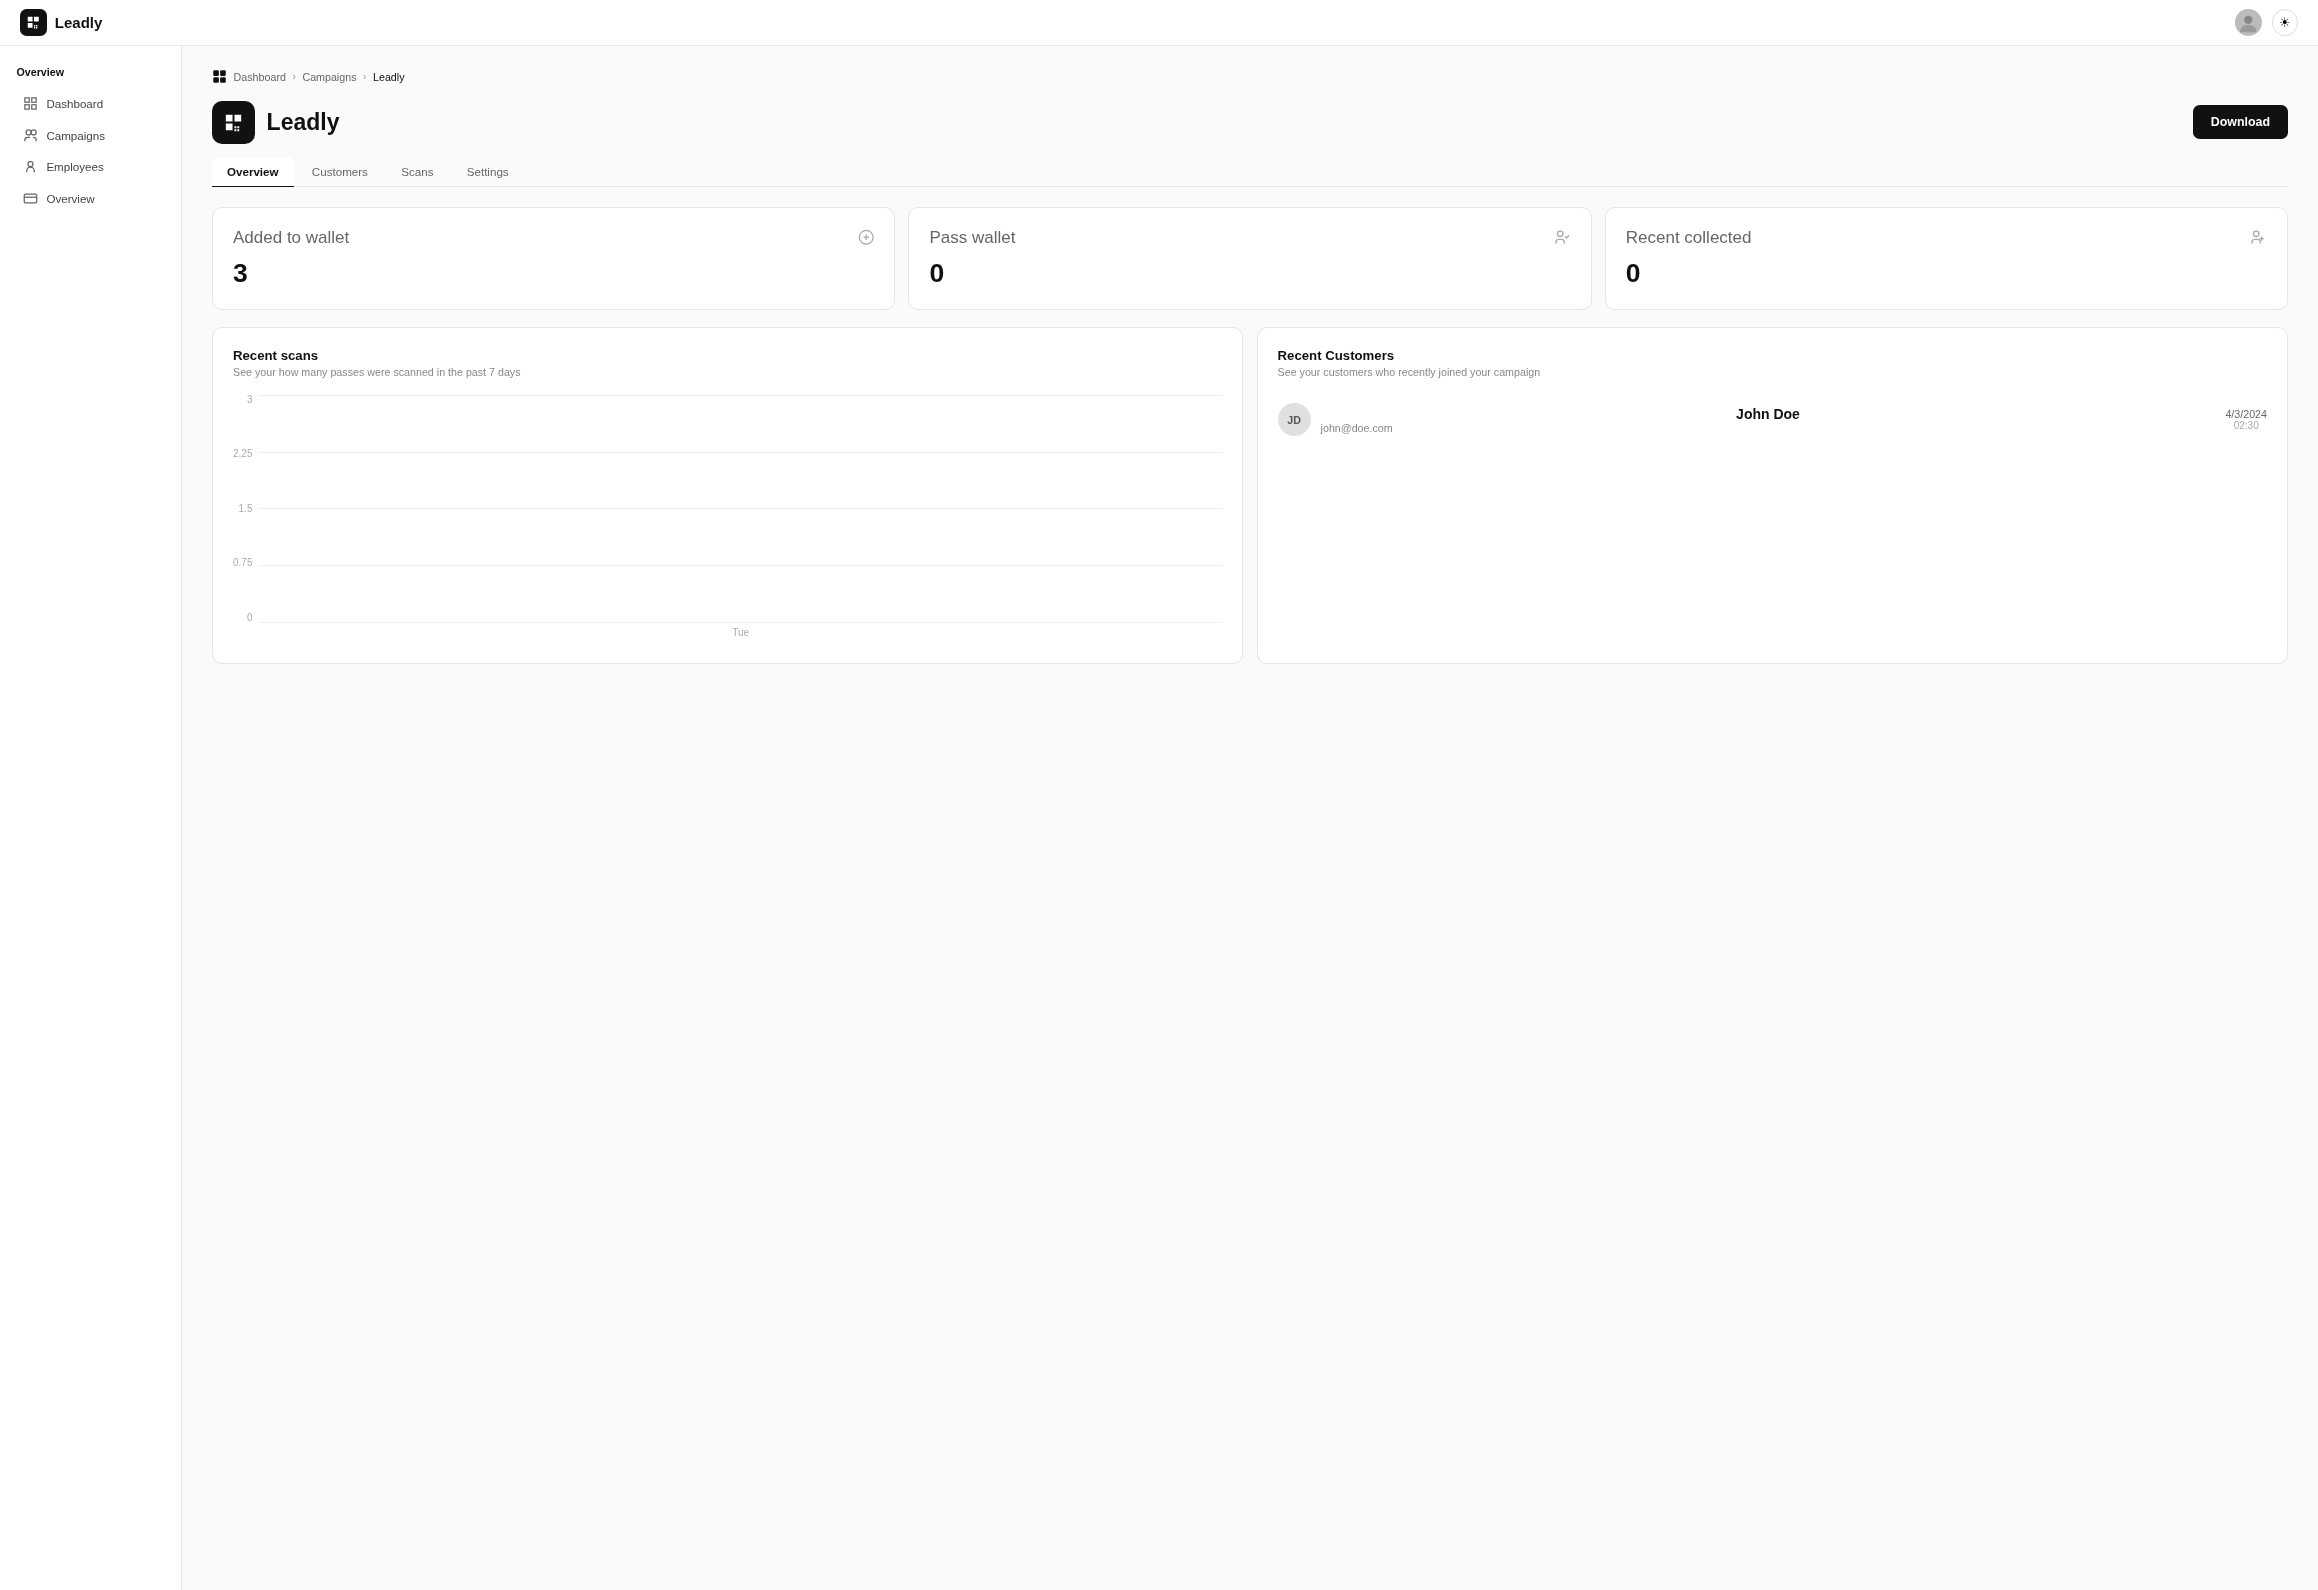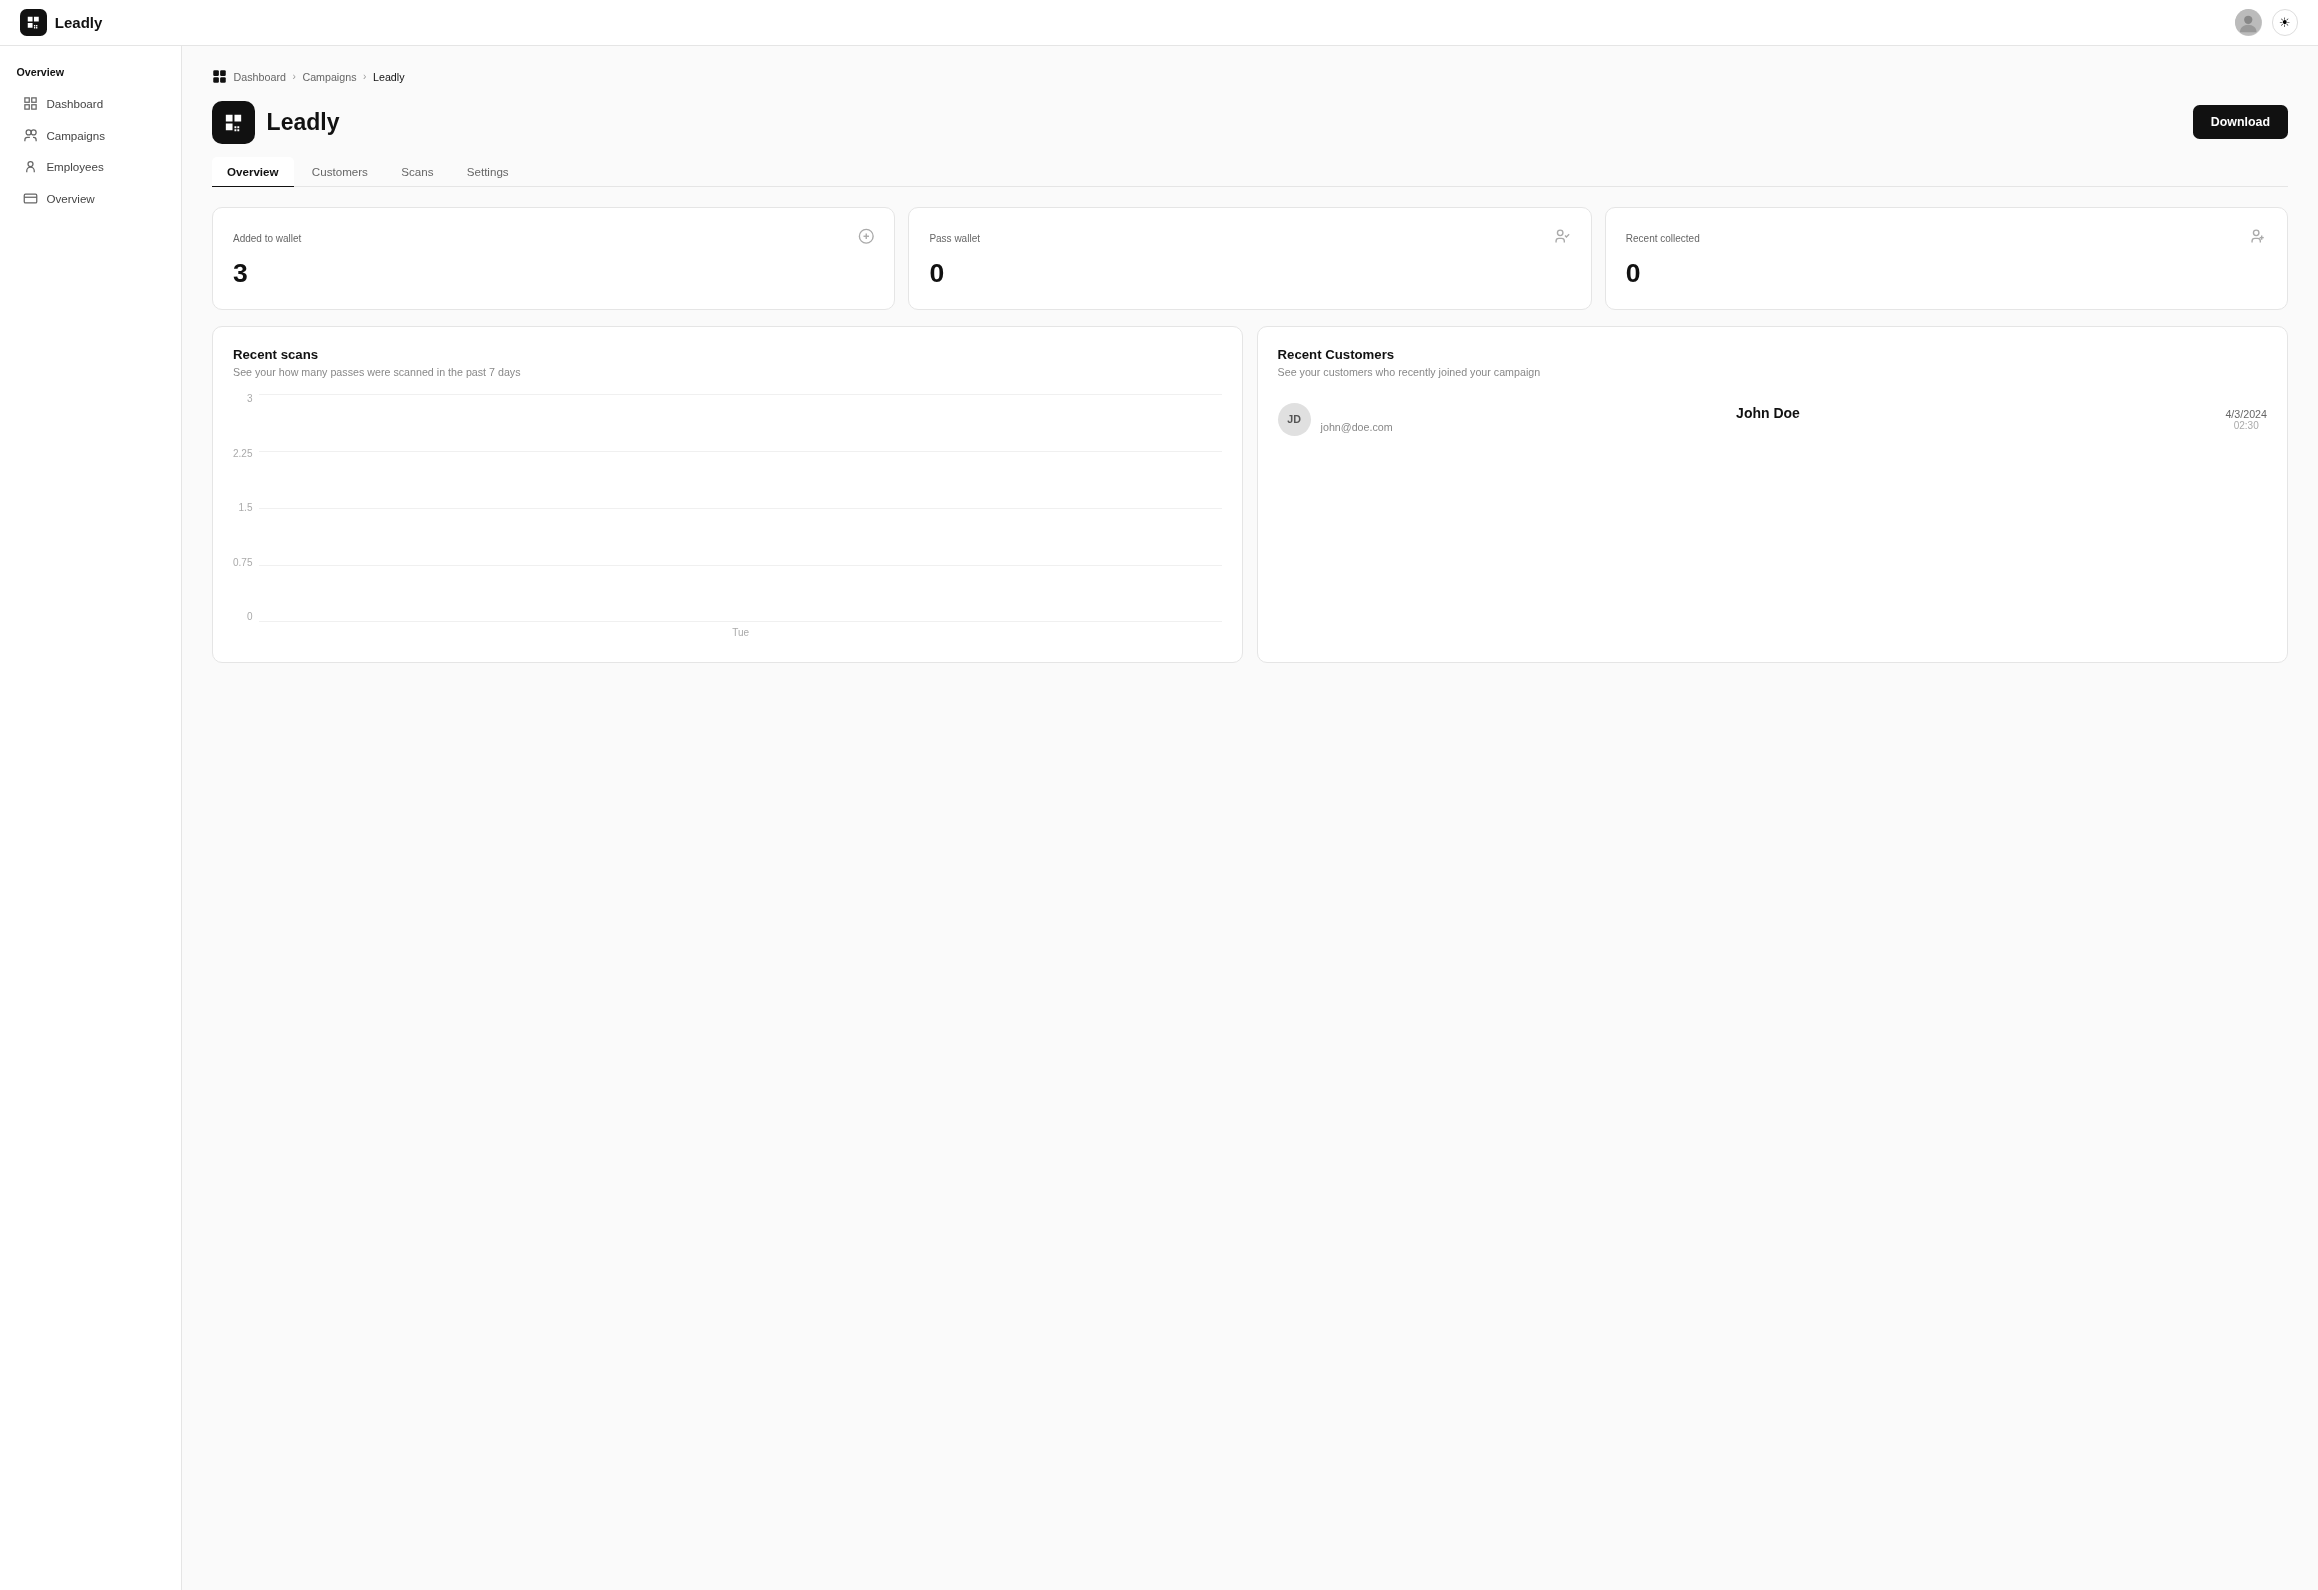--- a/index.html
+++ b/index.html
@@ -204,21 +204,21 @@
       display: flex;
       flex-direction: column;
       gap: 10px;
     }
     .stat-card-header {
       display: flex;
       align-items: center;
       justify-content: space-between;
     }
     .stat-label {
-      font-size: 10px;
+      font-size: 17px;
       color: #666;
     }
     .stat-icon {
       color: #aaa;
       font-size: 15px;
     }
     .stat-value {
       font-size: 26.5px;
       font-weight: 700;
       color: #111;

